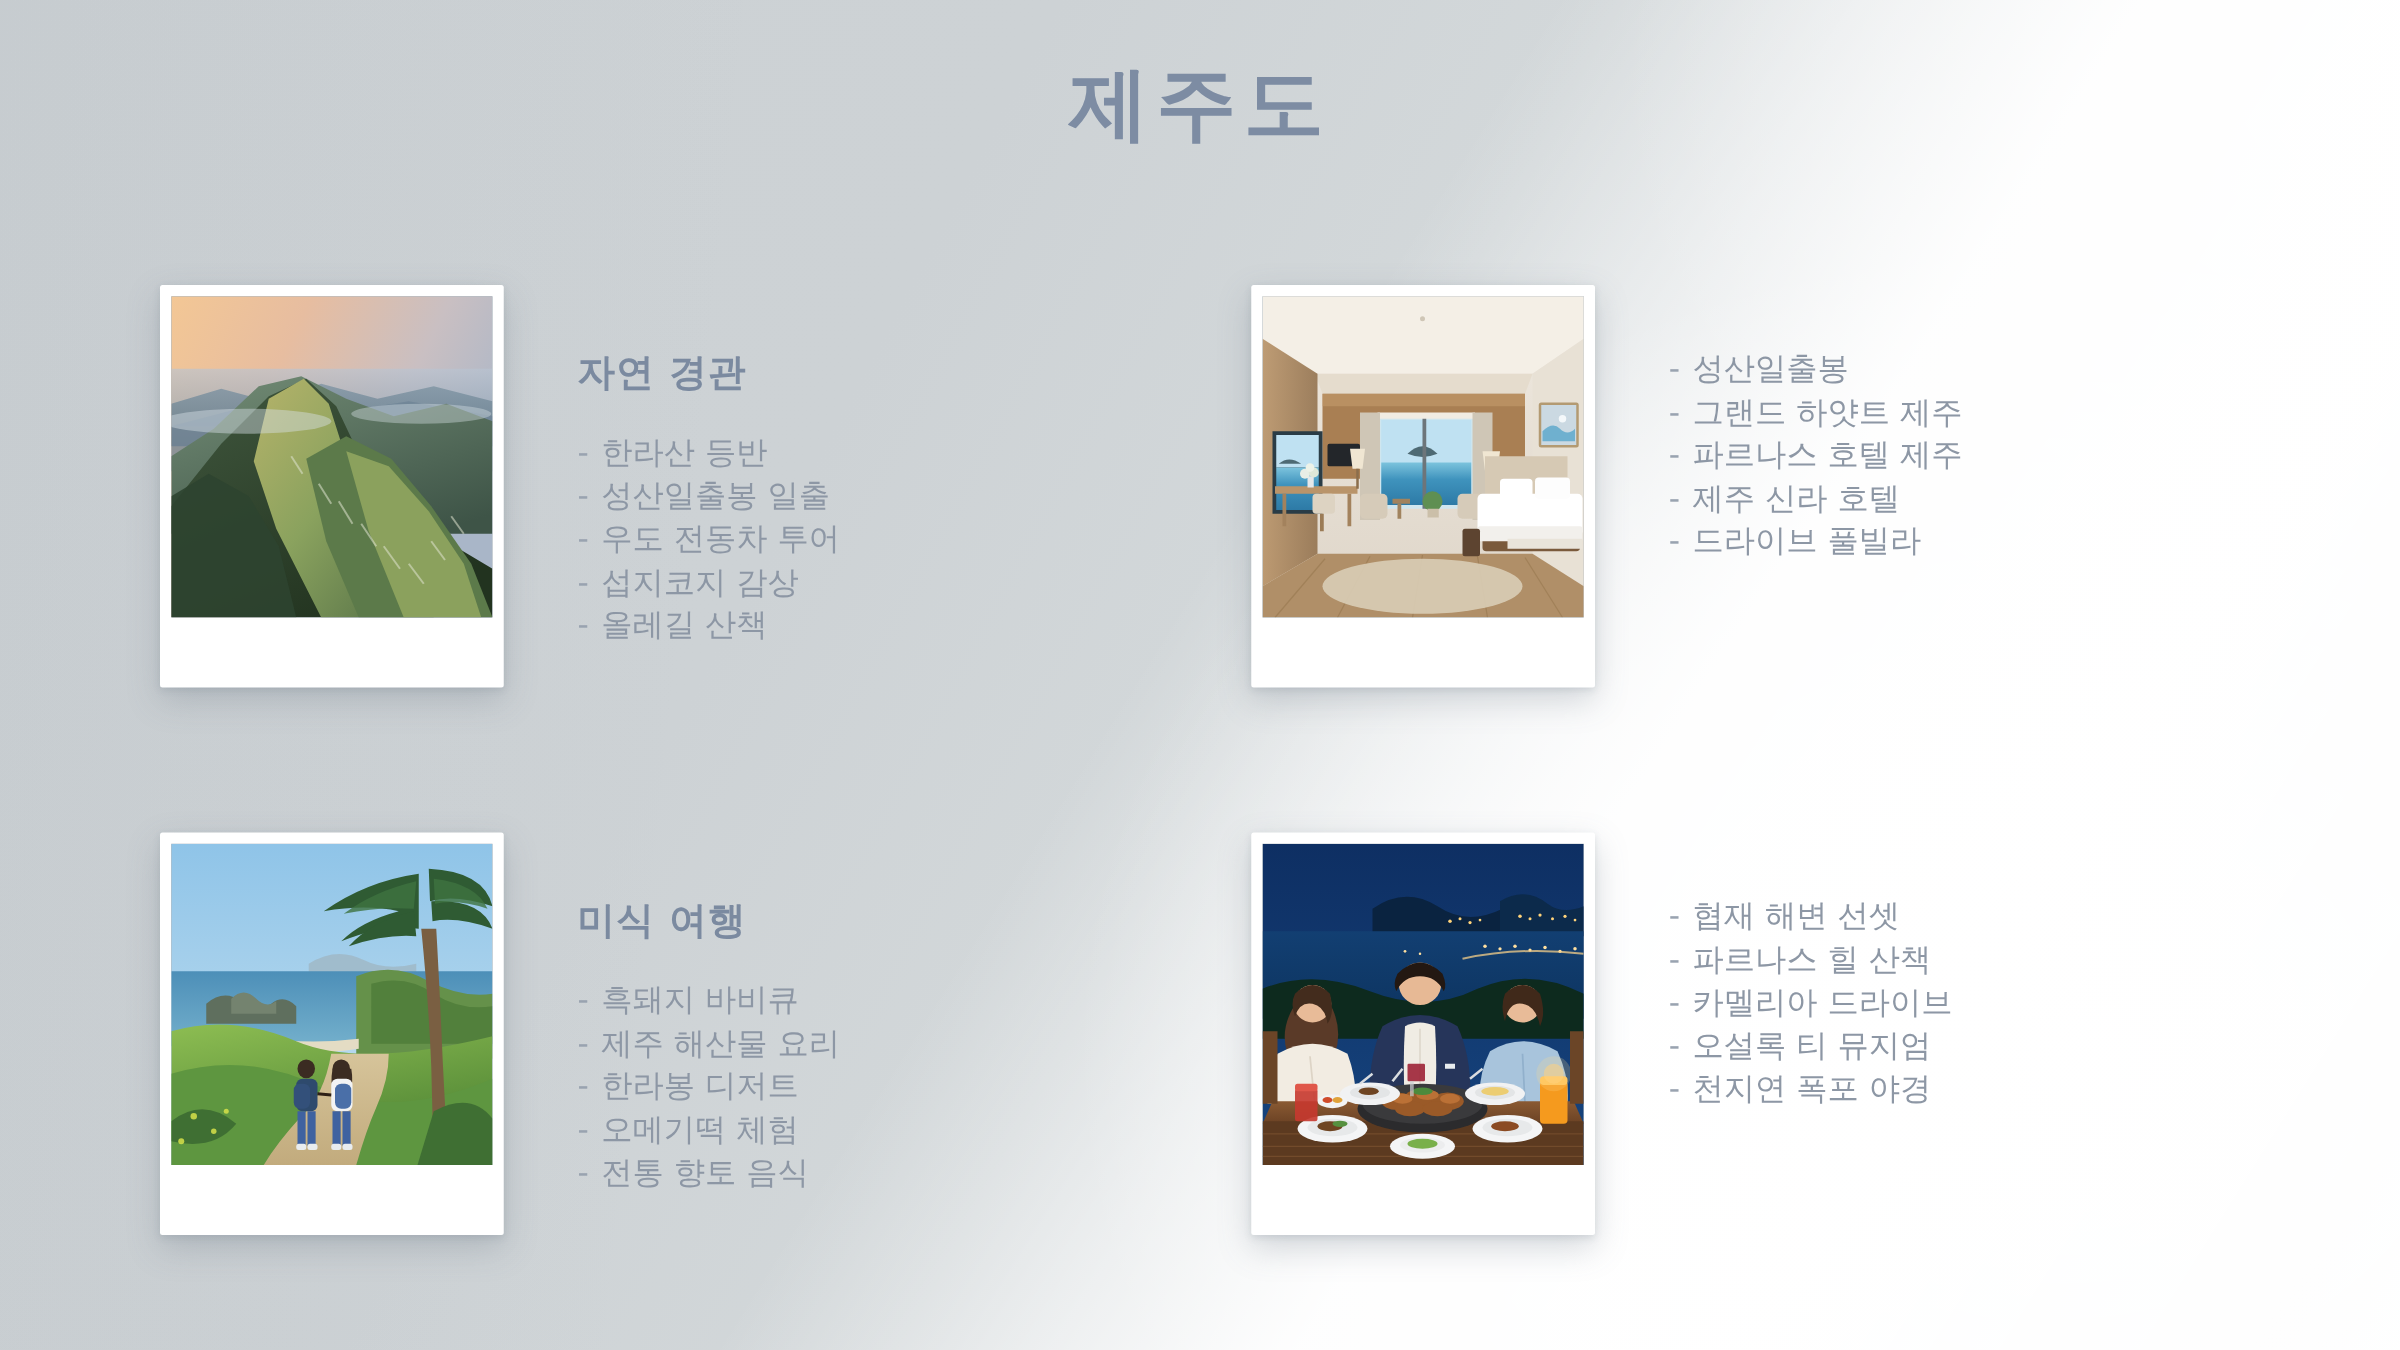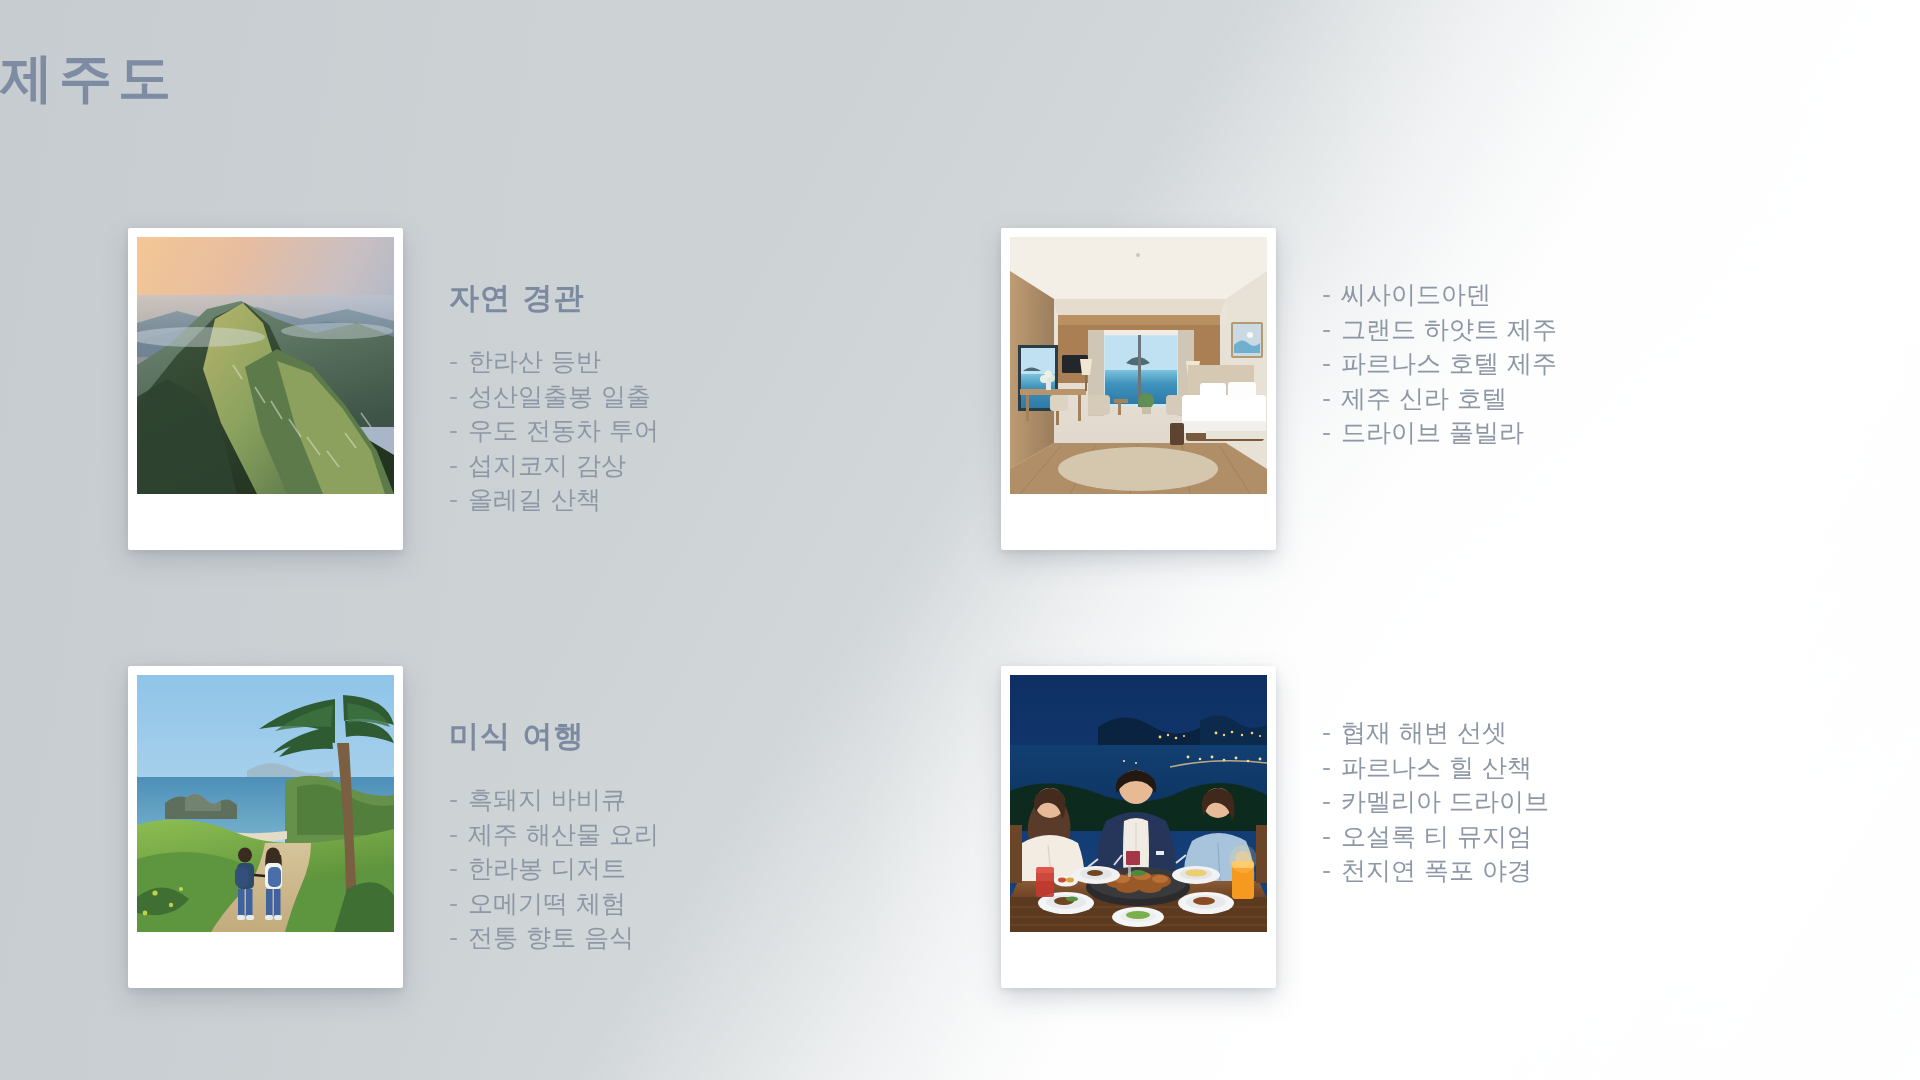--- a/index.html
+++ b/index.html
@@ -44,21 +44,22 @@
         rgba(150,160,170,0.10) 0%,
         rgba(150,160,170,0.05) 14%,
         rgba(255,255,255,0) 30%,
         rgba(255,255,255,0) 100%);
   }
 
   
   .page-title {
     position:absolute;
     top:48px; left:0; right:0;
-    font-size:53px;
+    text-align:center;
+    font-size:64px;
     font-weight:700;
     letter-spacing:6px;
     color:#7d8ca3;
     line-height:1.15;
     z-index:5;
   }
 
   
   .grid {
     position:absolute;
@@ -67,21 +68,21 @@
     display:grid;
     grid-template-columns:1fr 1fr;
     column-gap:86px;
     row-gap:8px;
     z-index:4;
   }
 
   .card {
     display:flex;
     align-items:flex-start;
-    gap:46px;
+    gap:59px;
     height:430px;
   }
 
   
   .polaroid {
     position:relative;
     flex:0 0 auto;
     width:275px;
     background:#ffffff;
     padding:9px 9px 56px 9px;
@@ -321,21 +322,21 @@
             <circle cx="240" cy="98" r="3" fill="#f4f8fa"></circle>
 
             <circle cx="128" cy="18" r="2" fill="#cfc6b6"></circle>
           </svg>
         </div>
       </div>
       <div class="card-text">
         <ul class="card-list">
           <li>
               <span class="dash">-</span>
-              <span>씨사이드아덴</span>
+              <span>성산일출봉</span>
             </li>
           <li>
               <span class="dash">-</span>
               <span>그랜드 하얏트 제주</span>
             </li>
           <li>
               <span class="dash">-</span>
               <span>파르나스 호텔 제주</span>
             </li>
           <li>

